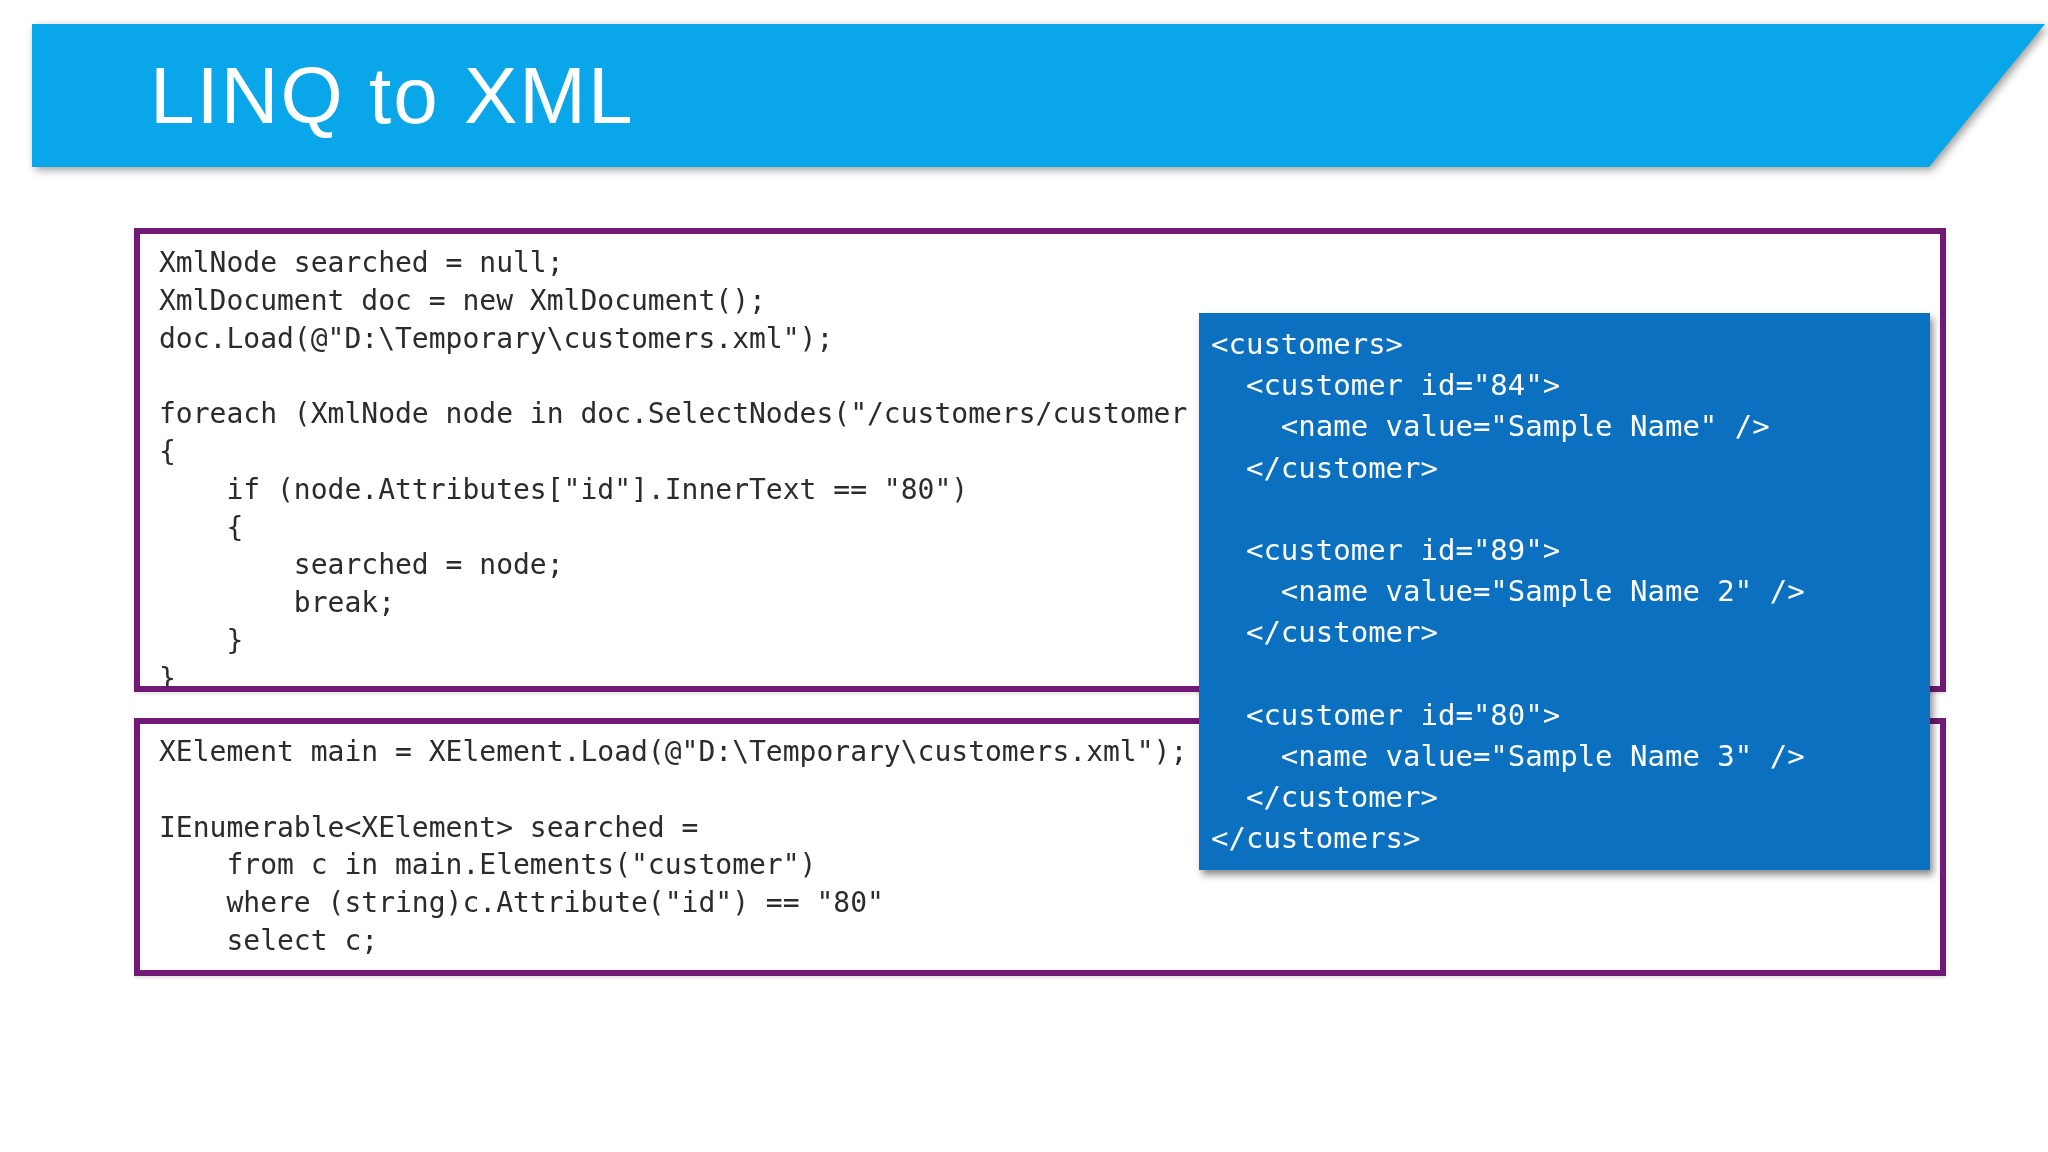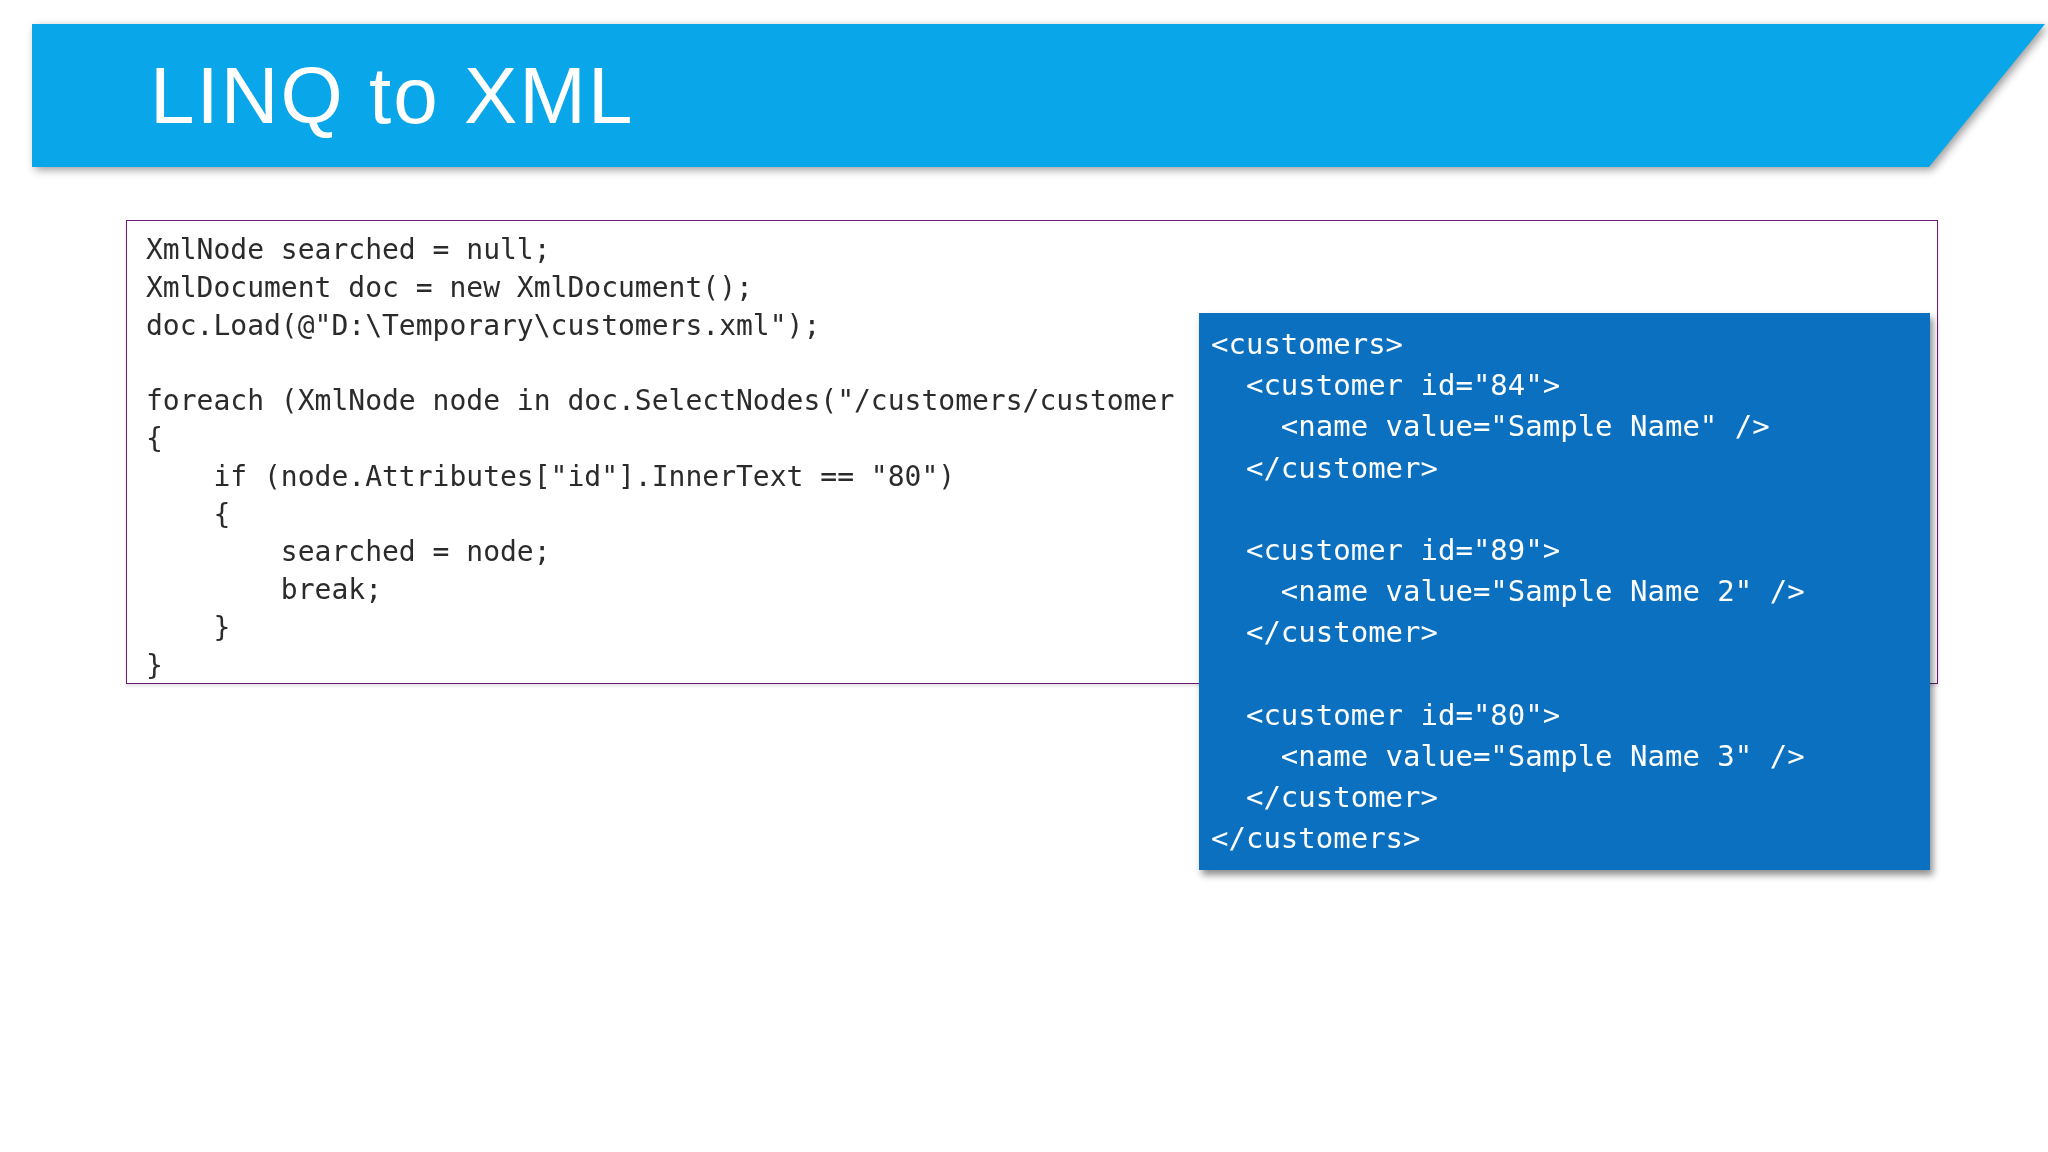--- a/index.html
+++ b/index.html
@@ -42,23 +42,23 @@
     letter-spacing: 2px;
     line-height: 1;
     font-family: "Liberation Sans", "DejaVu Sans", sans-serif;
   }
 
   
   .codebox {
     position: absolute;
     box-sizing: border-box;
     background: #ffffff;
-    border: 1px solid #701a75;
+    border: 6px solid #701a75;
     box-shadow: 0 2px 3px rgba(0,0,0,0.12);
-    margin: 8px;
+    margin: 16px;
     color: #2b2b2b;
     font-family: "DejaVu Sans Mono", "Liberation Mono", monospace;
     font-size: 28px;
     line-height: 37.8px;
     white-space: pre;
     overflow: hidden;
   }
   .box-top {
     left: 118px;
     top: 212px;
@@ -112,20 +112,26 @@
 
 foreach (XmlNode node in doc.SelectNodes("/customers/customer
 {
     if (node.Attributes["id"].InnerText == "80")
     {
         searched = node;
         break;
     }
 }</pre>
 
+  <pre class="codebox box-bottom">XElement main = XElement.Load(@"D:\Temporary\customers.xml");
+
+IEnumerable&lt;XElement&gt; searched =
+    from c in main.Elements("customer")
+    where (string)c.Attribute("id") == "80"
+    select c;</pre>
 
   <pre class="xml-panel">&lt;customers&gt;
   &lt;customer id="84"&gt;
     &lt;name value="Sample Name" /&gt;
   &lt;/customer&gt;
 
   &lt;customer id="89"&gt;
     &lt;name value="Sample Name 2" /&gt;
   &lt;/customer&gt;
 

